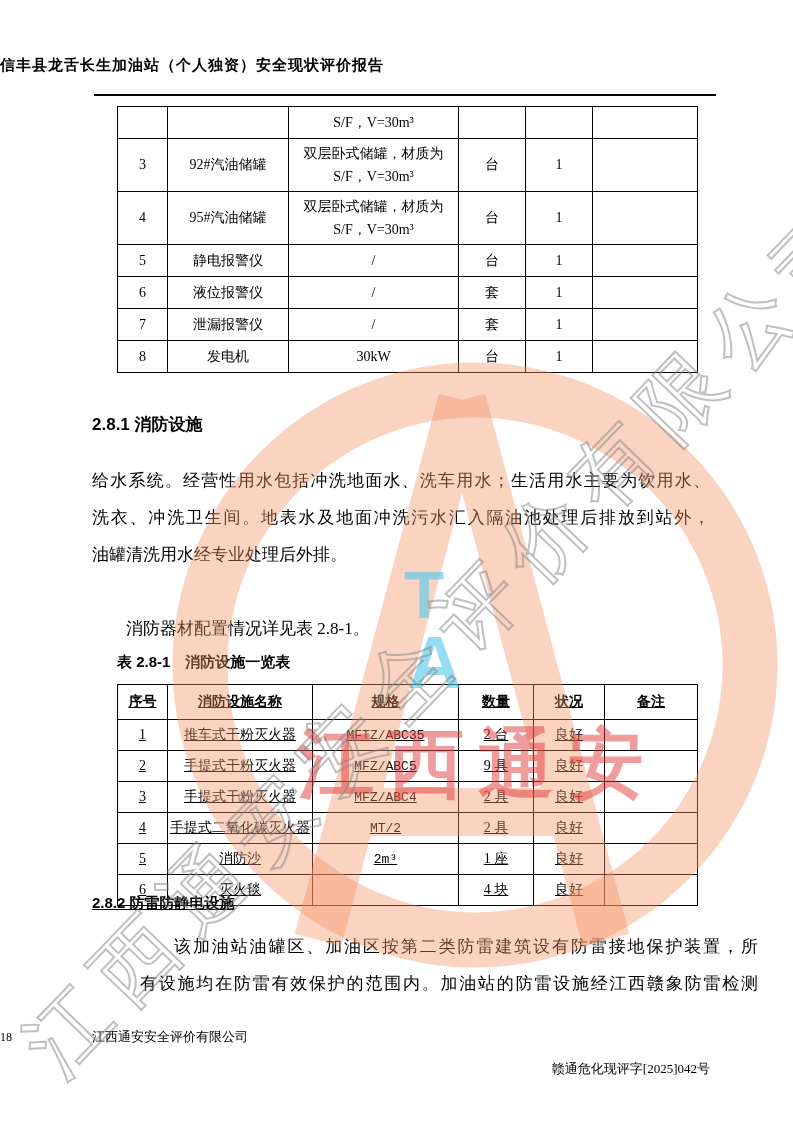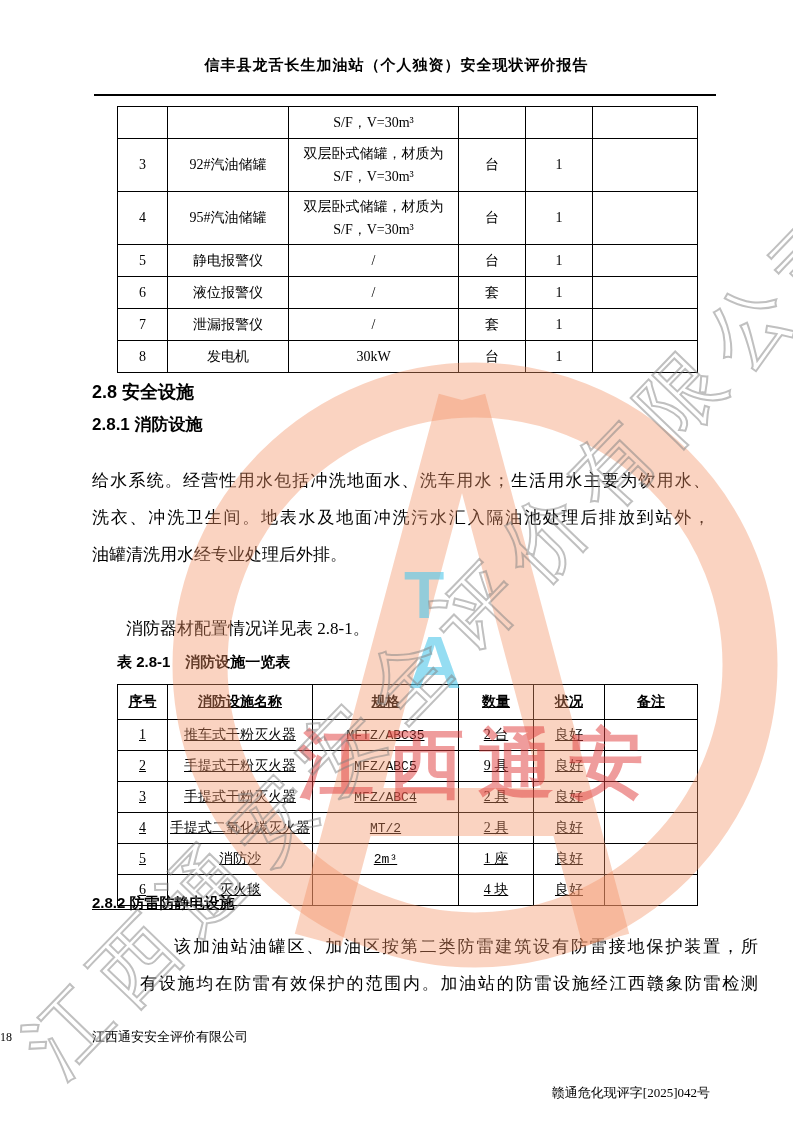--- a/index.html
+++ b/index.html
@@ -1,18 +1,18 @@
 <!DOCTYPE html>
 <html><head>
 <meta charset="utf-8">
 <style>
   html,body{margin:0;padding:0;background:#e8e8e8;}
   .page{position:relative;width:793px;height:1122px;background:#ffffff;overflow:hidden;
         font-family:"Liberation Serif","DejaVu Serif",serif;color:#000;}
-  .doc-title{position:absolute;top:56px;left:0;width:100%;text-align:center;
+  .doc-title{position:absolute;top:56px;left:0;width:100%;text-align:left;
         font-size:15px;font-weight:bold;letter-spacing:1px;
         font-family:Liberation Sans, sans-serif;}
   .header-rule{position:absolute;top:94px;left:94px;width:622px;height:2px;background:#000;}
 
   table{border-collapse:collapse;table-layout:fixed;border:1.5px solid #000;}
   td{border:1px solid #000;text-align:center;vertical-align:middle;font-size:14px;
      padding:0;overflow:hidden;}
 
   .eq-table{position:absolute;top:106px;left:117px;width:580px;}
   .eq-table td{height:31px;}
@@ -37,21 +37,21 @@
   .para{position:absolute;left:92px;width:618px;font-size:17px;line-height:37px;}
   .p-281a{top:462px;}
   .p-281b{top:610px;}
   .p-282{top:928px;margin-left:48px;}
   .line{text-align:justify;text-justify:inter-ideograph;text-align-last:justify;}
   .line.first{text-indent:34px;}
   .line.last{text-align-last:left;}
 
   .footer-left{position:absolute;top:1028px;left:92px;font-size:13px;}
   .footer-page{position:absolute;top:1030px;left:0;width:793px;font-size:12px;}
-  .footer-right{position:absolute;top:1084px;right:83px;font-size:13px;}
+  .footer-right{position:absolute;top:1060px;right:83px;font-size:13px;}
 
   .watermark-svg{position:absolute;top:0;left:0;pointer-events:none;
         font-family:"Liberation Sans","DejaVu Sans",sans-serif;}
 </style>
 </head>
 <body>
 
 <div class="page">
 
   <div class="doc-title">信丰县龙舌长生加油站（个人独资）安全现状评价报告</div>
@@ -125,21 +125,20 @@
         <td>8</td>
         <td>发电机</td>
         <td>30kW</td>
         <td>台</td>
         <td>1</td>
         <td></td>
       </tr>
     </tbody>
   </table>
 
-  <div class="sec-heading h-28">2.8 安全设施</div>
   <div class="sec-heading h-281">2.8.1 消防设施</div>
 
   <div class="para p-281a">
     <div class="line">给水系统。经营性用水包括冲洗地面水、洗车用水；生活用水主要为饮用水、</div>
     <div class="line">洗衣、冲洗卫生间。地表水及地面冲洗污水汇入隔油池处理后排放到站外，</div>
     <div class="line last">油罐清洗用水经专业处理后外排。</div>
   </div>
   <div class="para p-281b">
     <div class="line first last">消防器材配置情况详见表 2.8-1。</div>
   </div>

